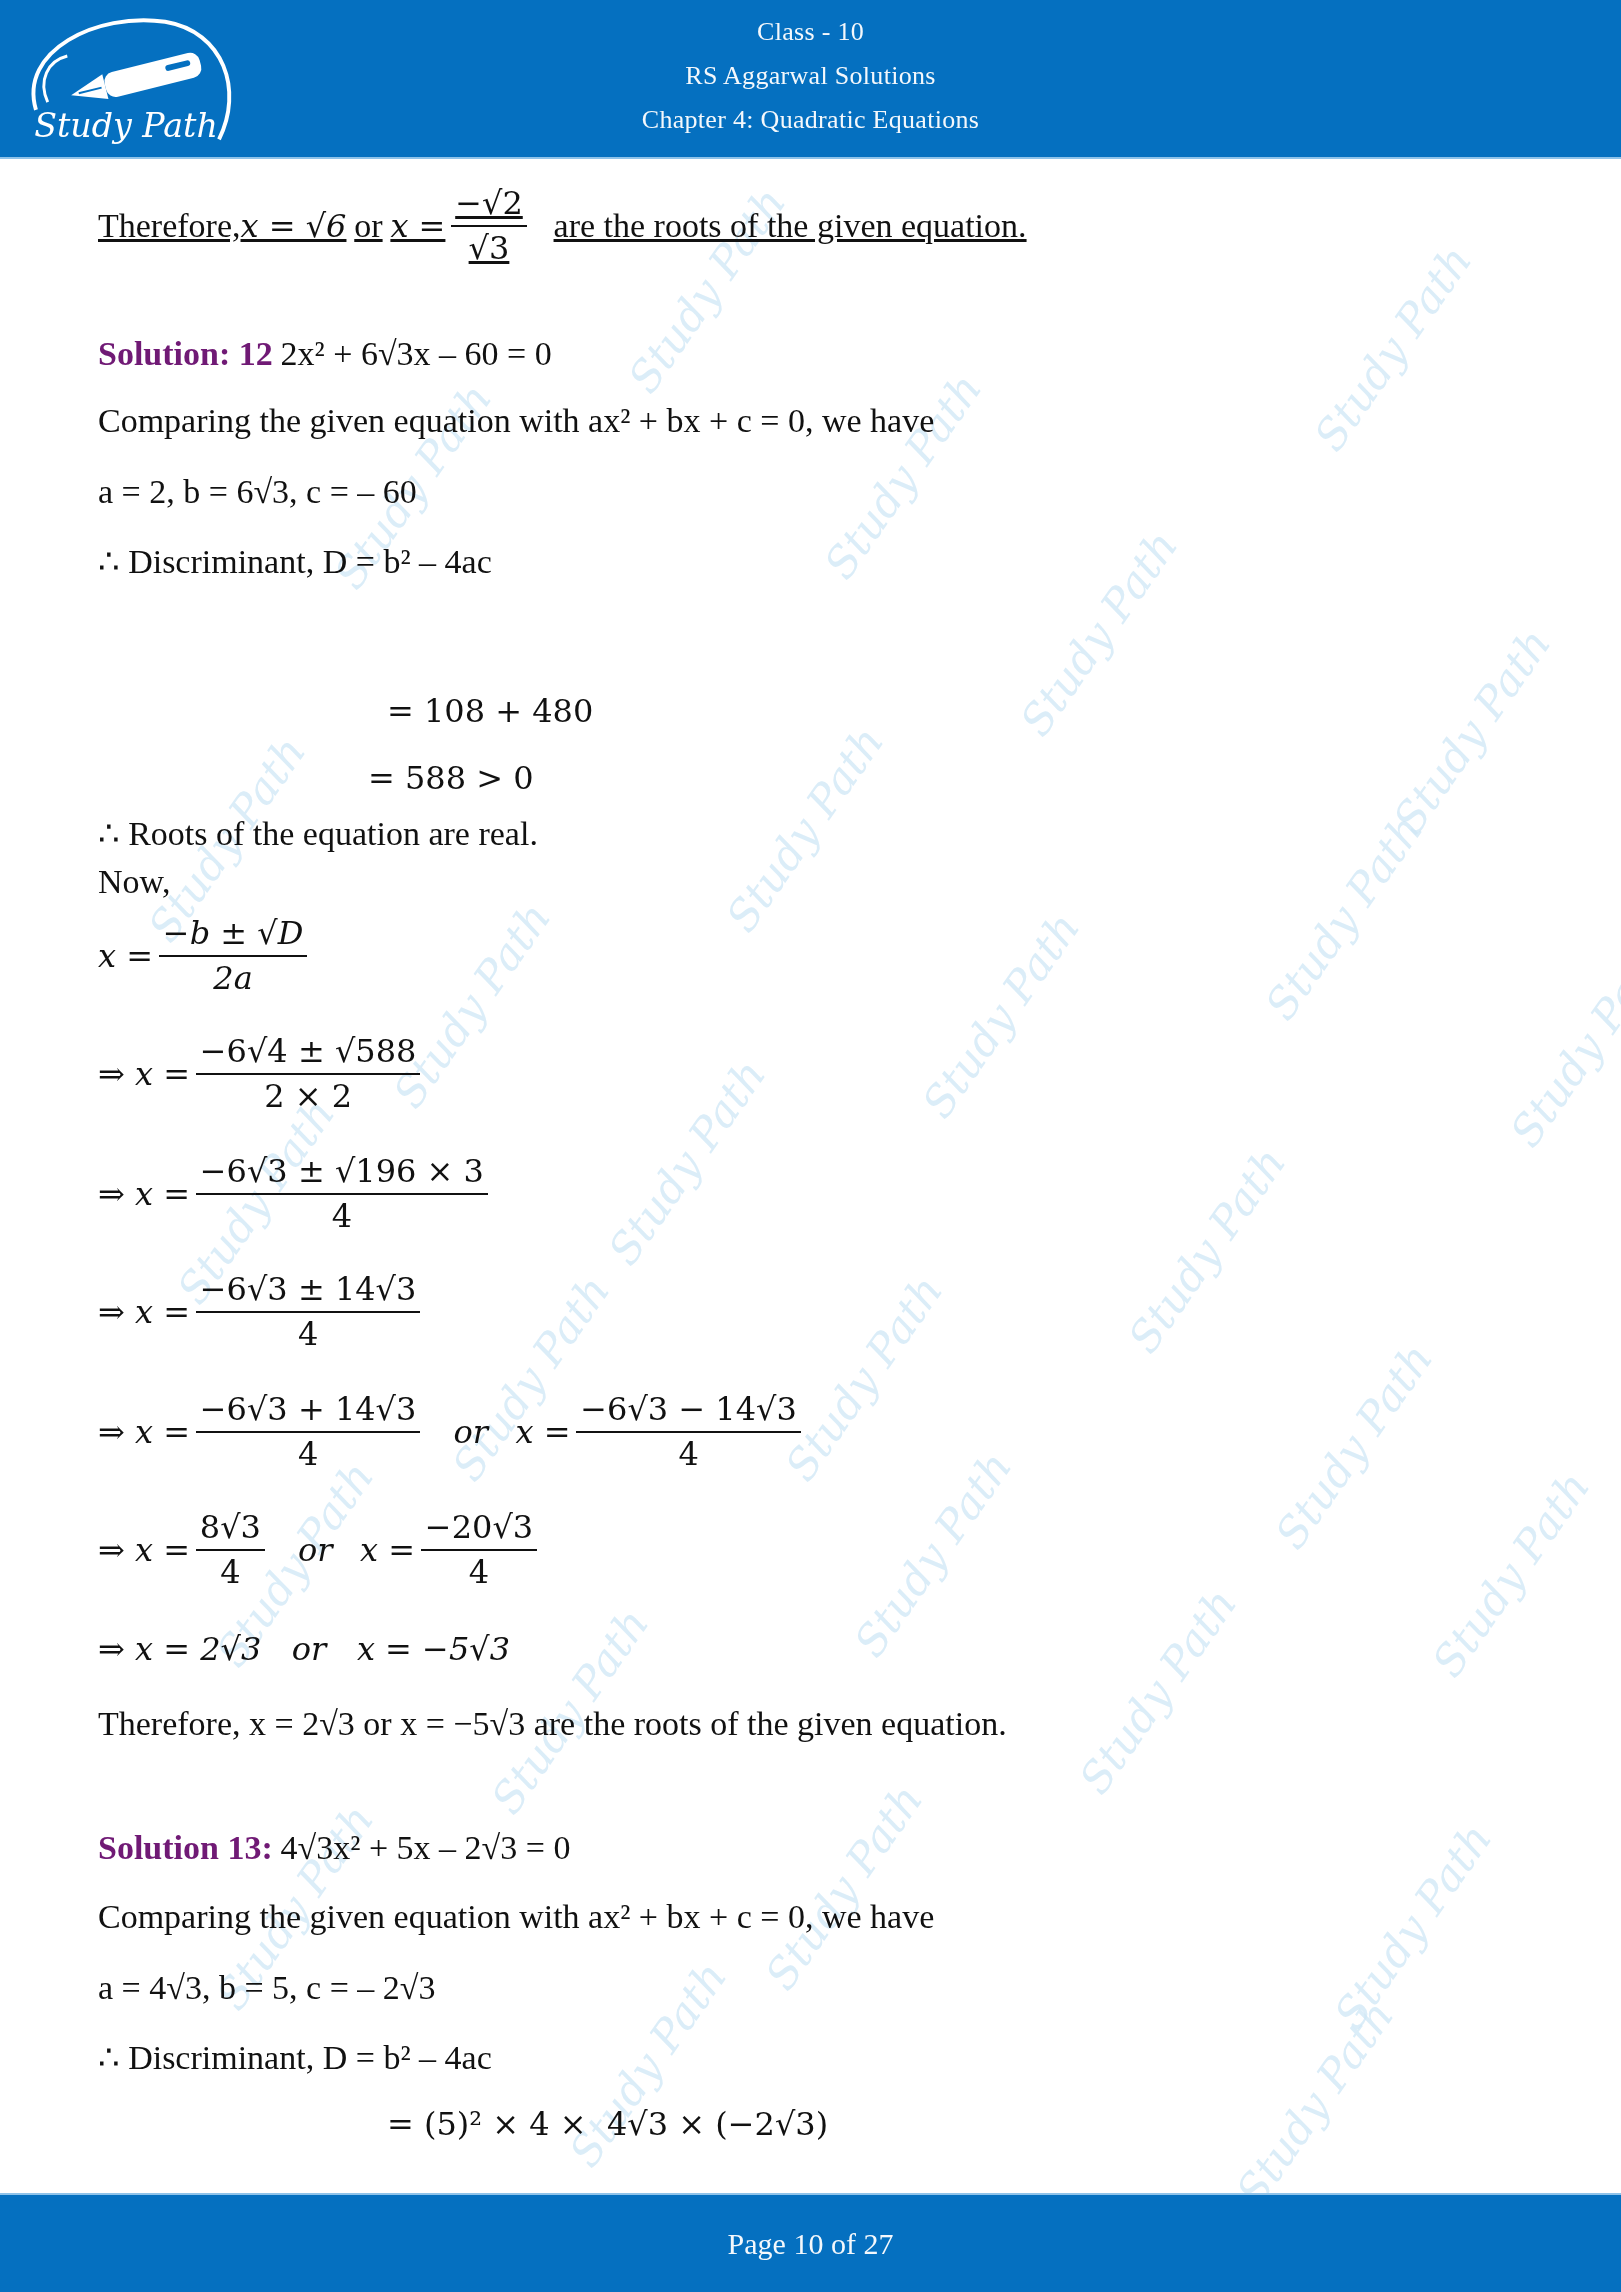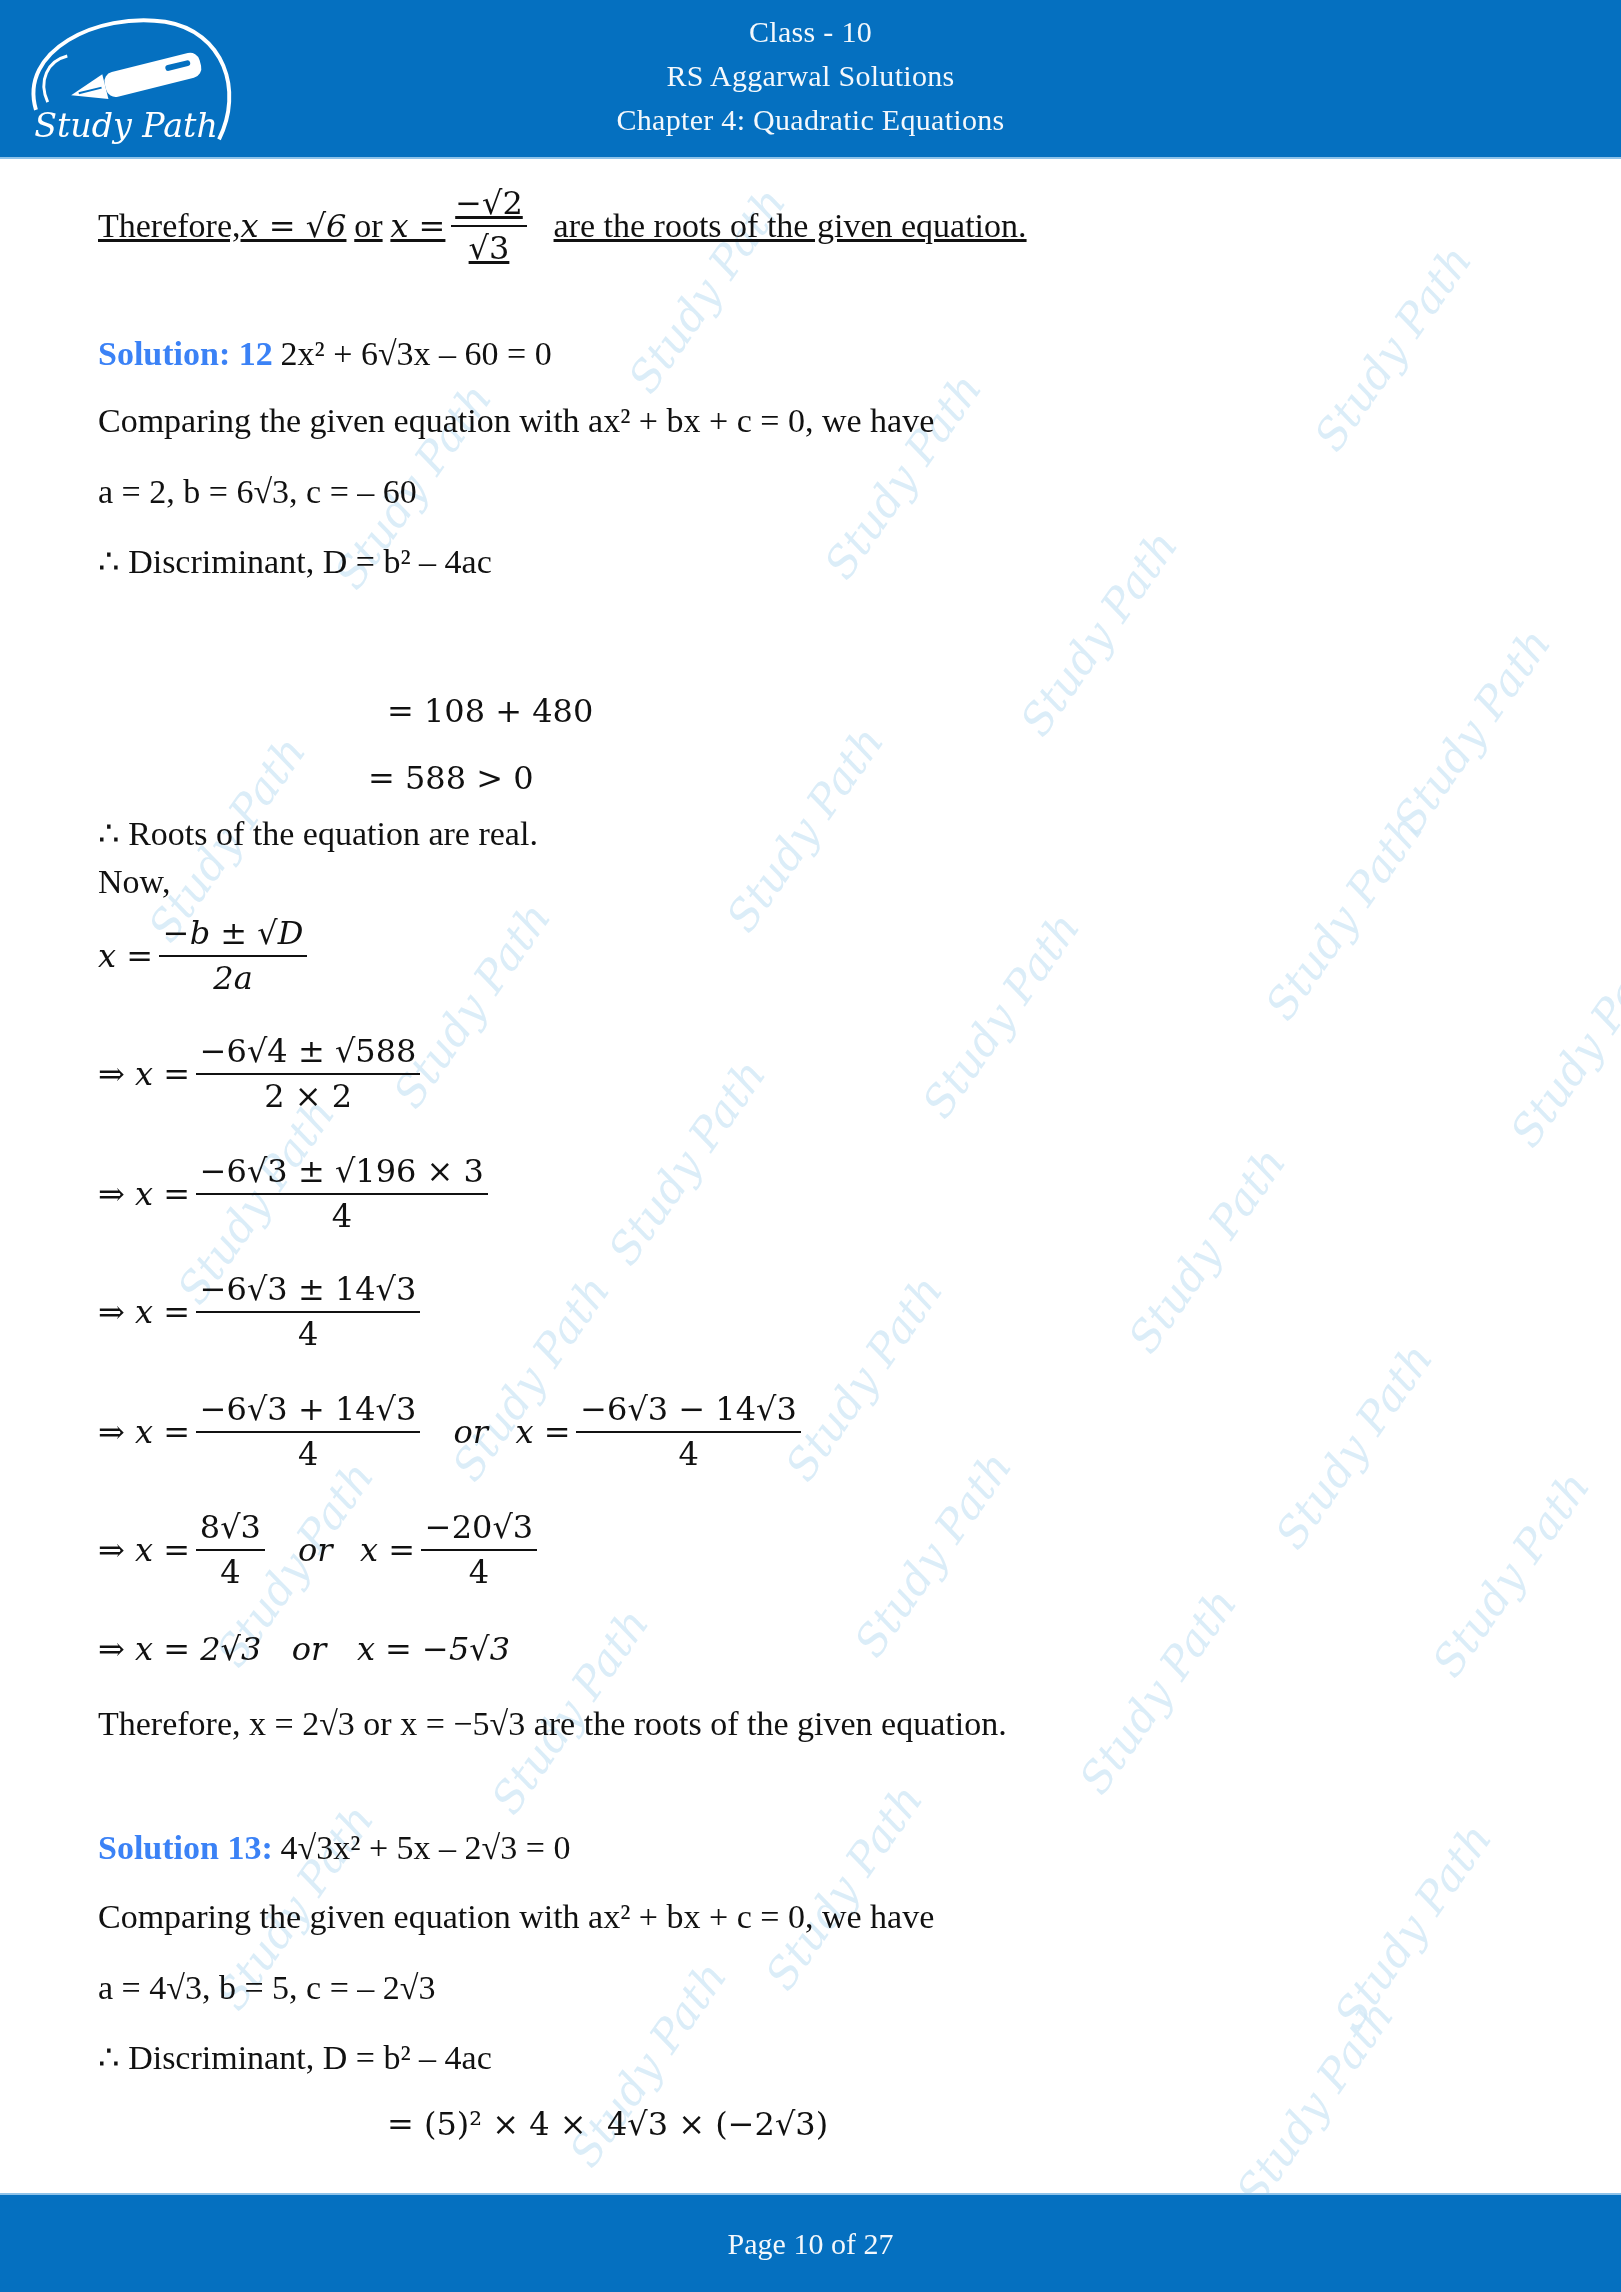--- a/index.html
+++ b/index.html
@@ -8,37 +8,37 @@
     background: #ffffff;
     font-family: "Liberation Serif", "DejaVu Serif", serif;
     color: #111;
   }
   .header {
     position: absolute; left: 0; top: 0; width: 1621px; height: 157px;
     background: #0570c0; border-bottom: 2px solid #8fc3ea;
   }
   .header .titles {
     position: absolute; left: 0; right: 0; top: 9.8px; text-align: center;
-    color: #f4f8fc; font-family: "Liberation Serif", serif; font-size: 30px; line-height: 44px;
+    color: #f4f8fc; font-family: "Liberation Serif", serif; font-size: 26px; line-height: 44px;
     letter-spacing: 0.3px;
   }
   .logo { position: absolute; left: 17.6px; top: 11.8px; width: 218px; height: 139px; }
   .footer {
     position: absolute; left: 0; top: 2193px; width: 1621px; height: 100px;
     background: #0570c0; border-top: 2px solid #8fc3ea;
     text-align: center; color: #f4f8fc; font-size: 30px; line-height: 98px;
   }
   .watermarks { position: absolute; left: 0; top: 0; width: 1621px; height: 2293px; pointer-events: none; z-index: 0; }
   .wm {
     position: absolute; color: #cfe7f6; font-family: "DejaVu Serif", serif; font-style: italic;
     font-size: 43px; transform: rotate(-55deg); white-space: nowrap; opacity: 0.75;
   }
   .content { position: absolute; left: 0; top: 0; width: 1621px; height: 2293px; z-index: 1; }
   .line { position: absolute; left: 98px; font-size: 34px; white-space: nowrap; display: flex; align-items: center; }
-  .green { color: #3b82f6; font-weight: bold; margin-right: 7.8px; }
+  .green { color: #701a75; font-weight: bold; margin-right: 7.8px; }
   .m { font-family: "DejaVu Serif", serif; font-size: 32px; }
   .i { font-style: italic; text-align: right; }
   .frac { display: inline-flex; flex-direction: column; align-items: center; vertical-align: middle; margin: 0 5.9px; }
   .frac .num { padding: 0 3.9px 3.9px 3.9px; border-bottom: 2.5px solid #111; line-height: 1.1; }
   .frac .den { padding-top: 3.9px; line-height: 1.1; }
   .gap { display: inline-block; width: 27.4px; }
 </style>
 </head>
 <body>
 

